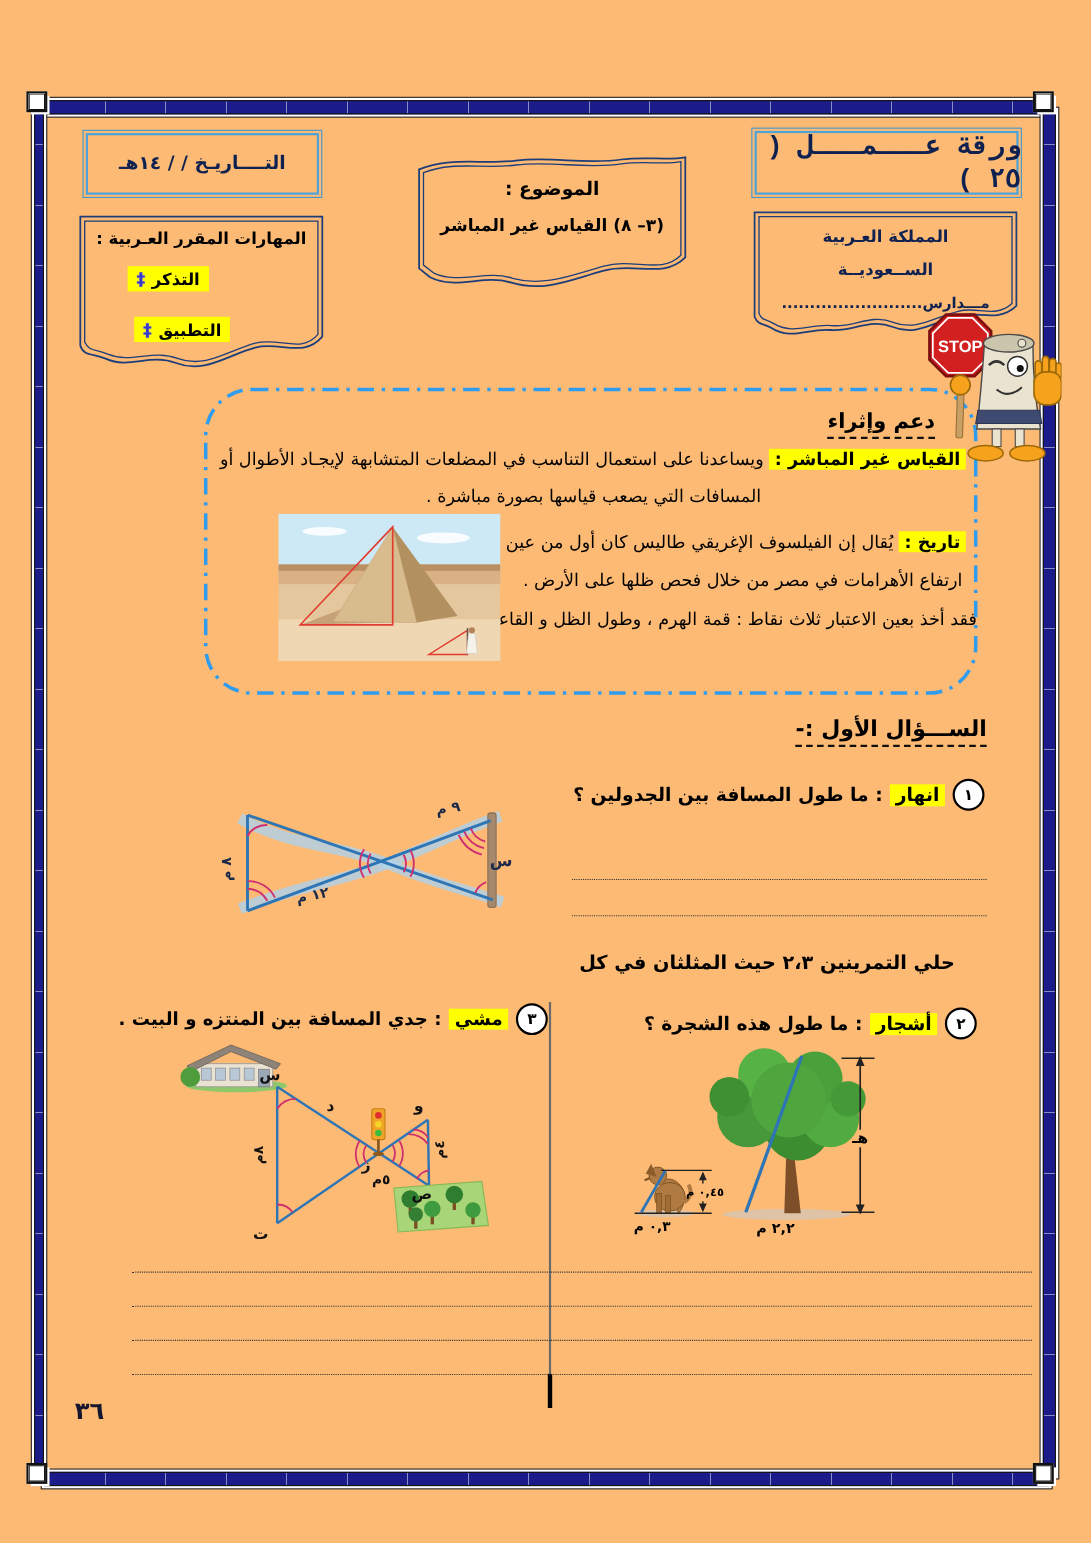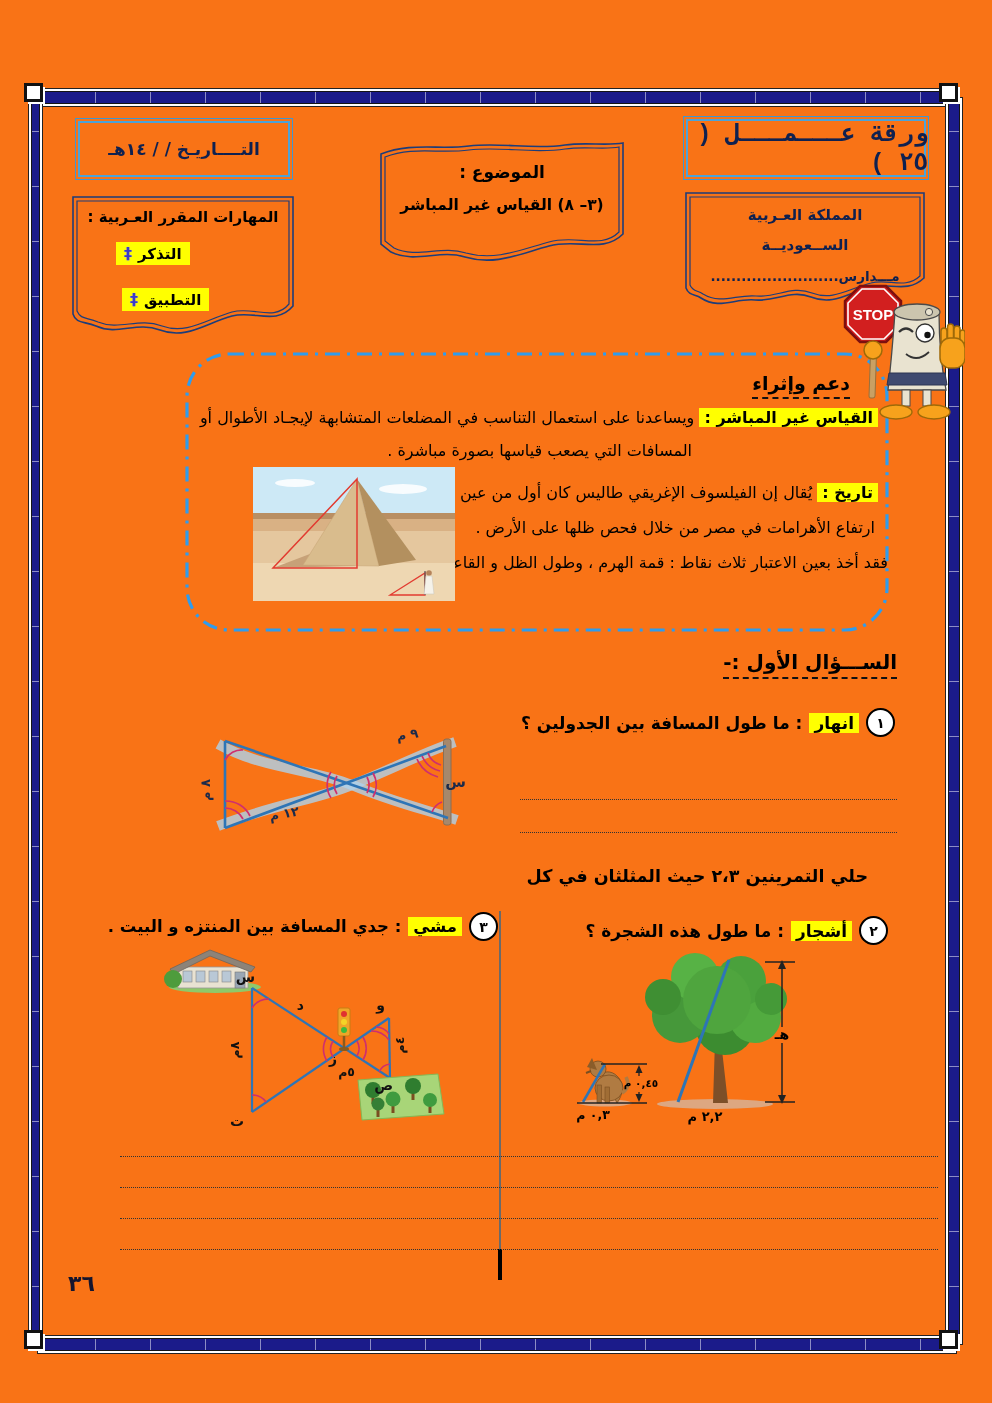--- a/index.html
+++ b/index.html
@@ -1,16 +1,16 @@
 <!DOCTYPE html>
 <html lang="ar"><head>
 <meta charset="utf-8">
 <style>
   html,body{margin:0;padding:0;background:#fff;}
-  .page{position:relative;width:992px;height:1403px;background:#f97316;overflow:hidden;
+  .page{position:relative;width:992px;height:1403px;background:#fdba74;overflow:hidden;
         font-family:"DejaVu Sans",sans-serif;color:#000;}
   .abs{position:absolute;}
   
   .bar{position:absolute;background:#1b1b8a;border:1px solid #151515;
        box-shadow:0 0 0 2px #fff,0 0 0 3px #222;}
   .bar.h{background-image:repeating-linear-gradient(90deg,transparent 0 54px,rgba(255,255,255,.5) 54px 55px);}
   .bar.v{background-image:repeating-linear-gradient(0deg,transparent 0 54px,rgba(255,255,255,.5) 54px 55px);}
   .corner{position:absolute;width:15px;height:15px;background:#fff;border:2px solid #111;
           box-shadow:3px 3px 0 -1px #fff,0 0 0 1px #111 inset;z-index:4;}
   

